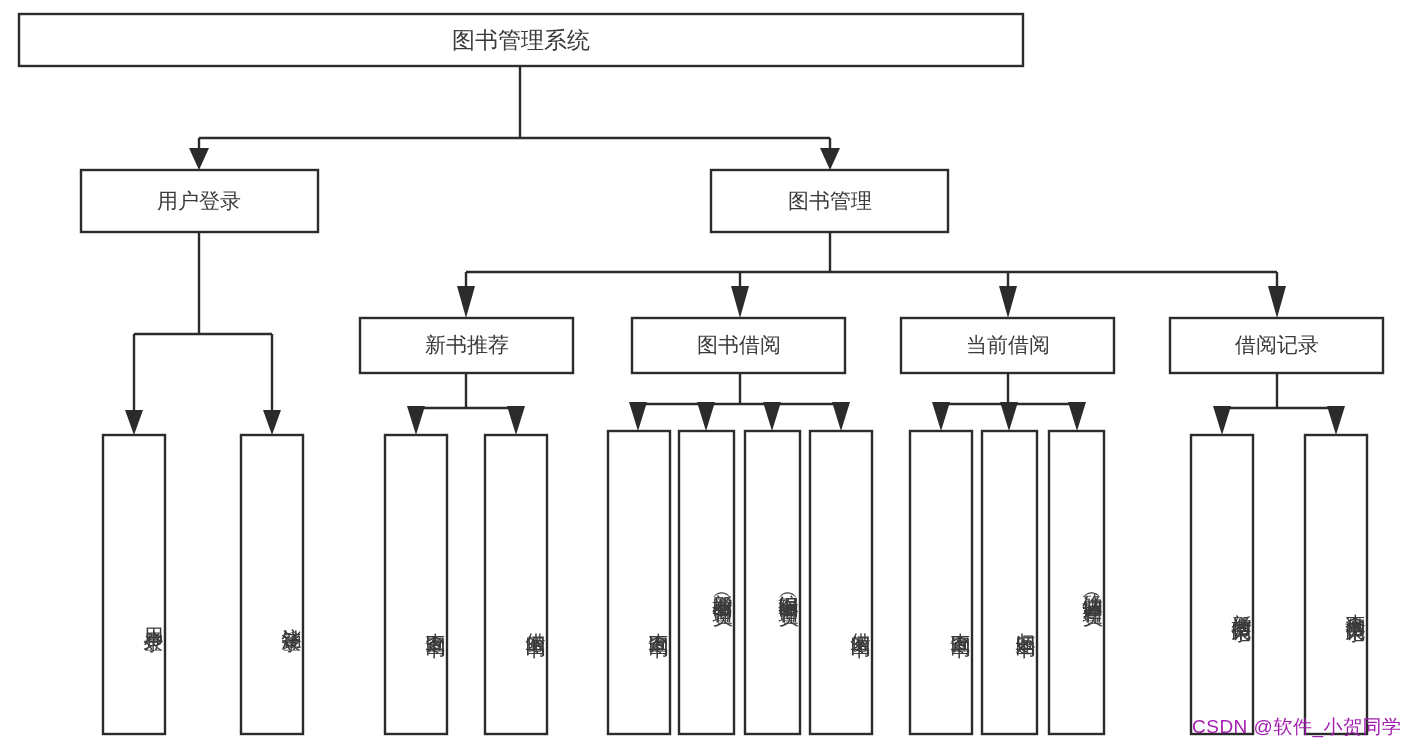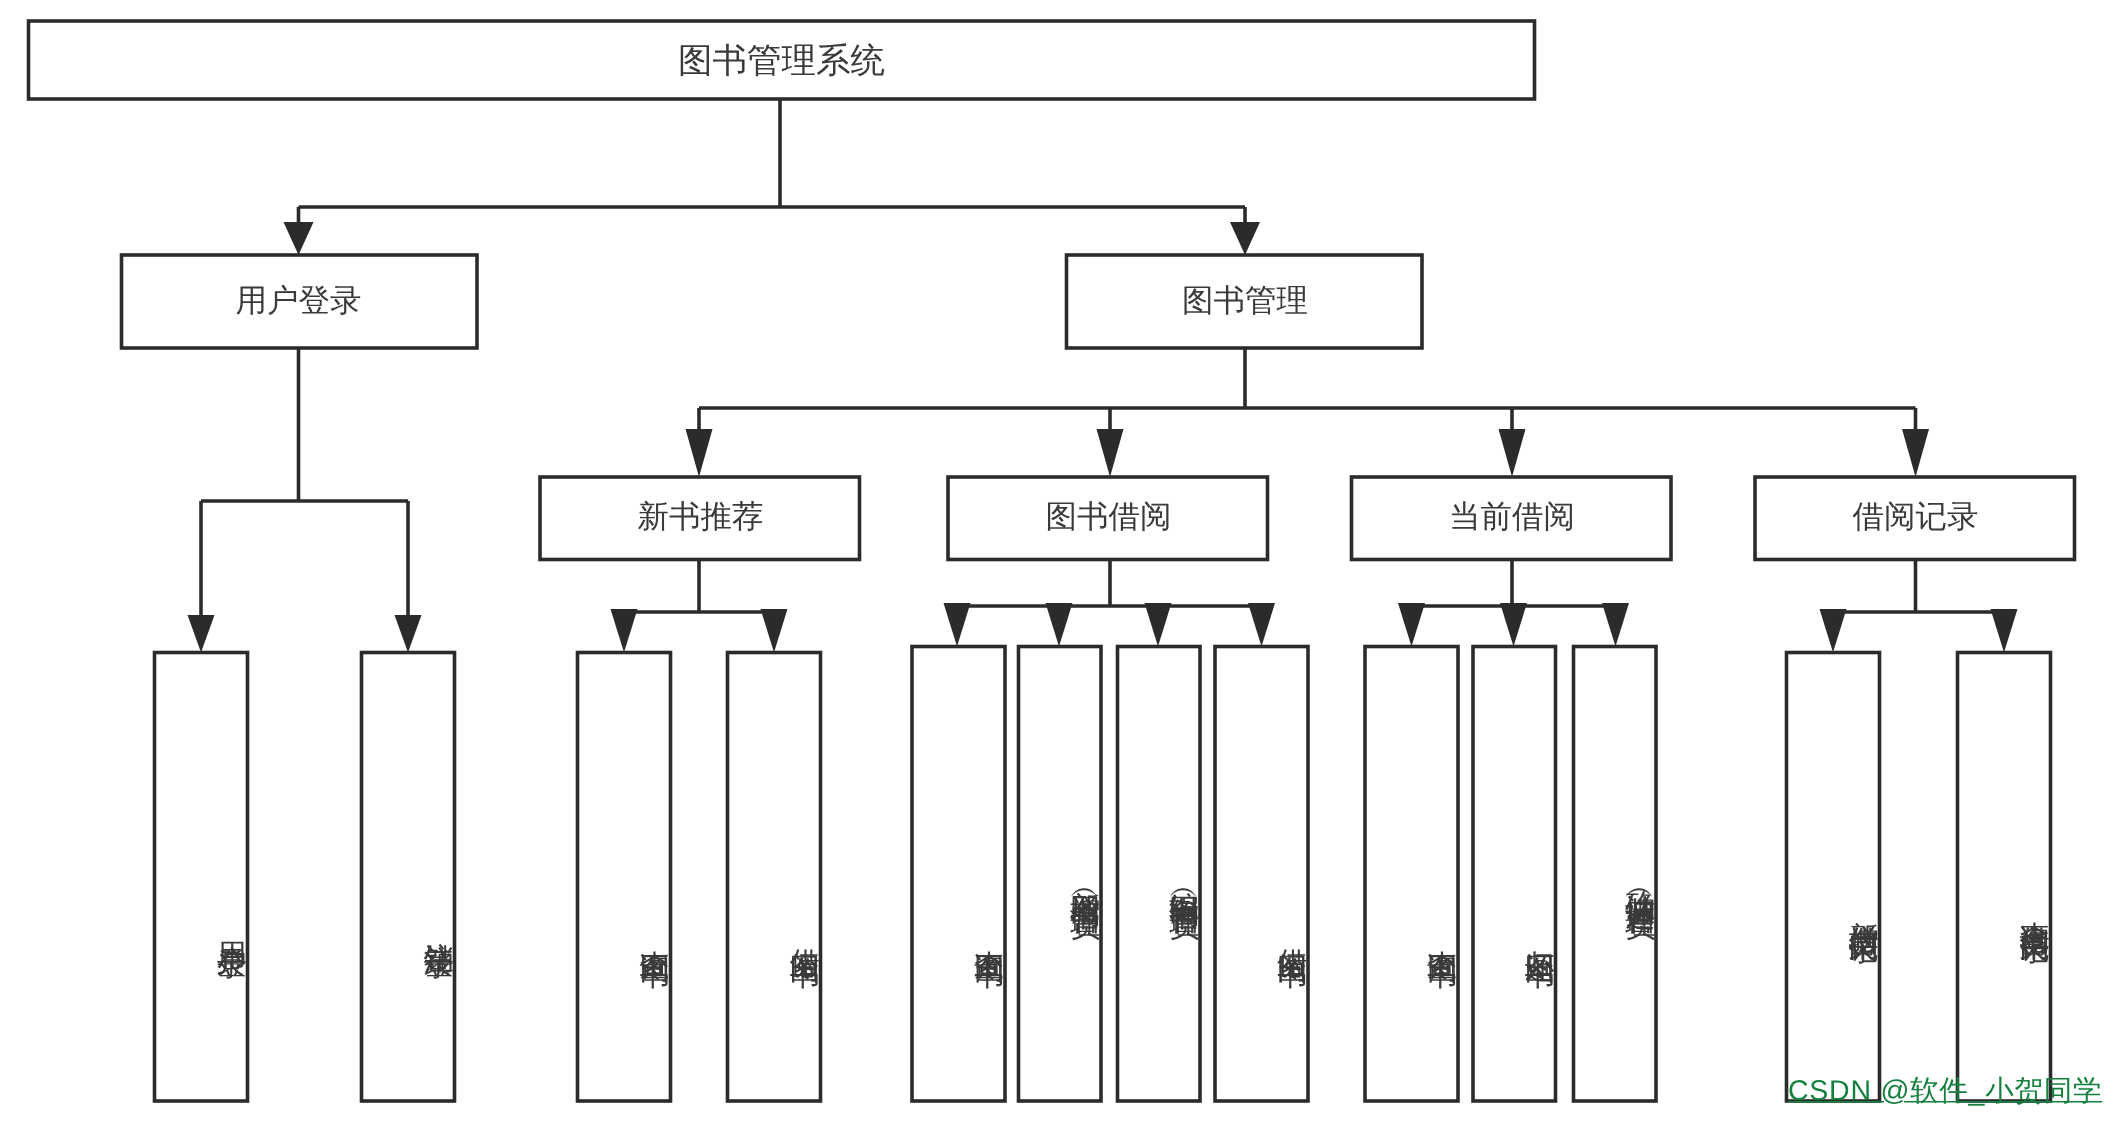--- a/index.html
+++ b/index.html
@@ -58,26 +58,25 @@
     letter-spacing: 2px;
     white-space: nowrap;
     text-align: center;
     display: flex;
     align-items: flex-start;
     justify-content: center;
     pointer-events: none;
   }
   .watermark {
     position: absolute;
-    color: #15803d;
+    color: #a21caf;
     font-family: "Liberation Sans", "DejaVu Sans", sans-serif;
     font-size: 19px;
     white-space: nowrap;
     letter-spacing: 0.5px;
-    text-decoration: underline;
   }
 </style>
 </head>
 <body>
 
 <div id="diagram-root">
 
   <svg class="diagram-canvas" viewBox="0 0 1405 747">
 
     <g>

